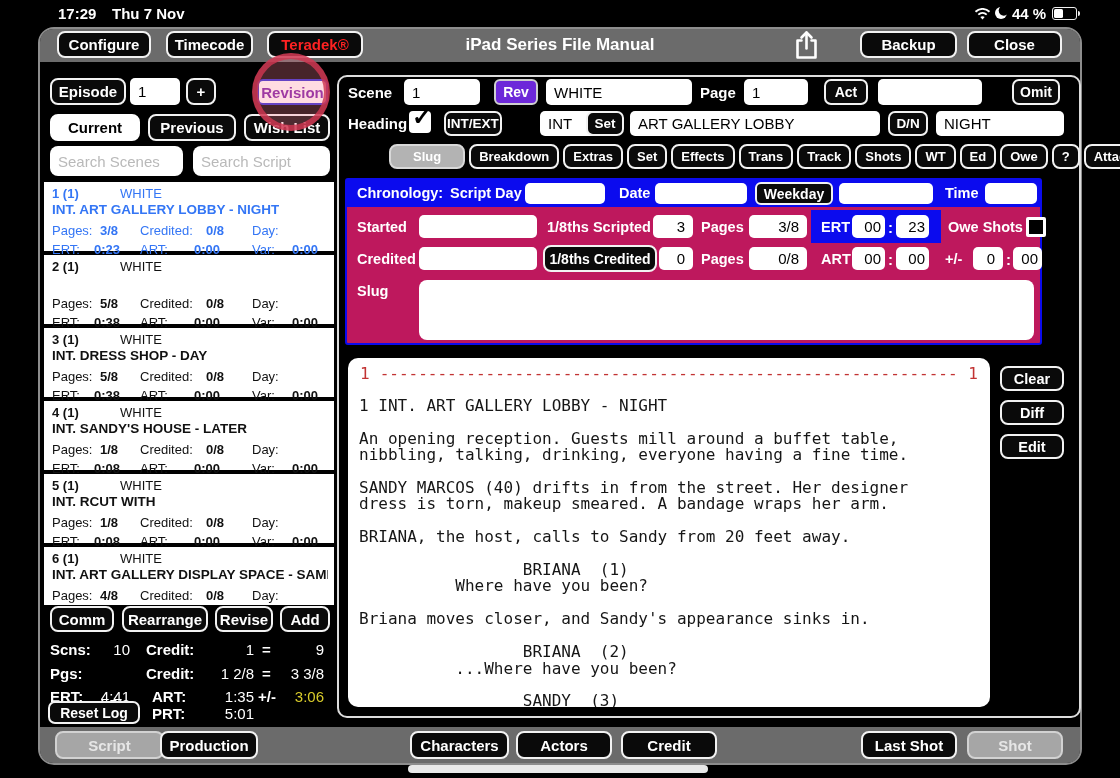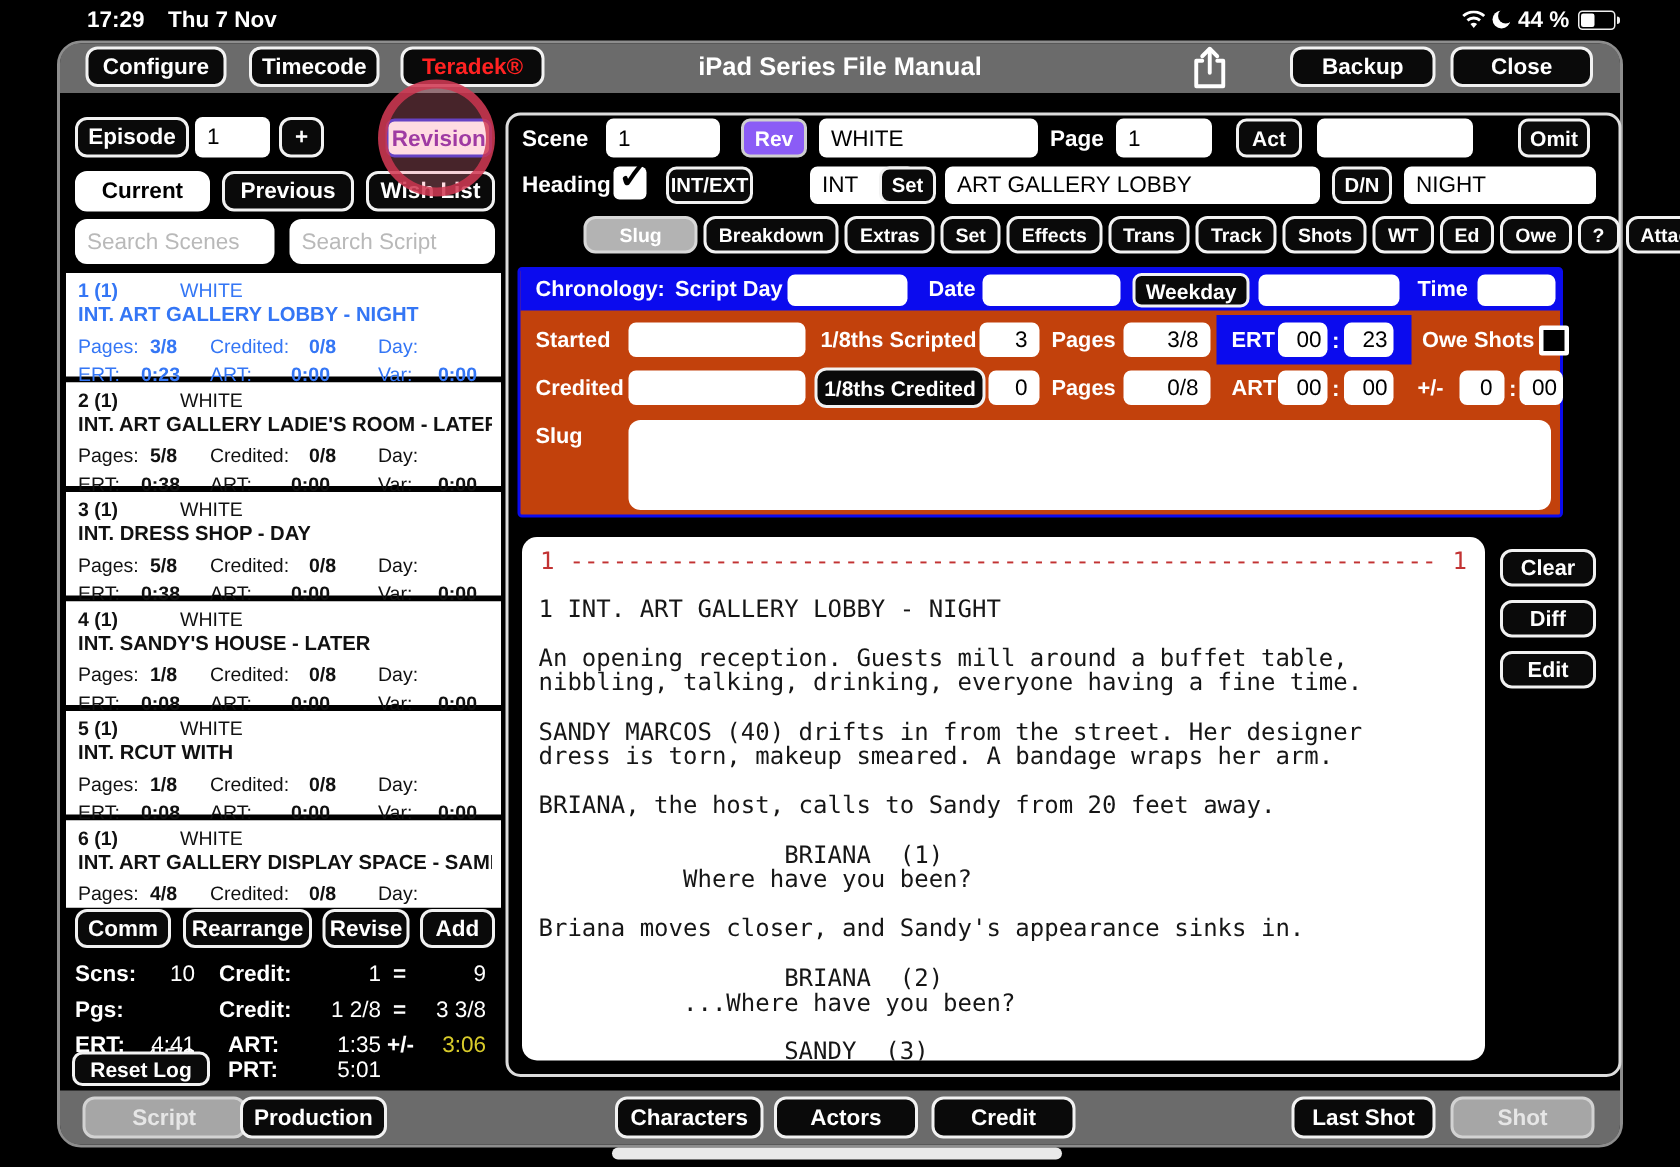--- a/index.html
+++ b/index.html
@@ -104,21 +104,20 @@
     <span class="r4 e1">ERT:</span>
       <span class="r4 ev1">0:23</span>
       <span class="r4 e2">ART:</span>
       <span class="r4 ev2">0:00</span>
       <span class="r4 e3">Var:</span>
       <span class="r4 ev3">0:00</span>
   </div>
   <div class="sitem">
     <span class="num">2 (1)</span>
       <span class="rcol">WHITE</span>
-    <span class="slug">INT. ART GALLERY LADIE'S ROOM - LATER</span>
     <span class="r3 c1">Pages:</span>
       <span class="r3 v1">5/8</span>
       <span class="r3 c2">Credited:</span>
       <span class="r3 v2">0/8</span>
       <span class="r3 c3">Day:</span>
       <span class="r3 v3"></span>
     <span class="r4 e1">ERT:</span>
       <span class="r4 ev1">0:38</span>
       <span class="r4 e2">ART:</span>
       <span class="r4 ev2">0:00</span>
@@ -216,21 +215,21 @@
 <span class="tval" style="left:278px;top:688px;width:46px;color:#d8cb2a">3:06</span>
 
 <div class="btn" style="left:48px;top:701px;width:92px;height:23px;border-radius:7px;font-size:14px">Reset Log</div>
 <span class="tlbl" style="left:152px;top:705px">PRT:</span>
 <span class="tval" style="left:196px;top:705px;width:58px">5:01</span>
 
 <div class="frame" style="left:337px;top:75px;width:744px;height:643px;border:2px solid #dcdcdc;border-radius:10px"></div>
 
 <span class="lbl" style="left:348px;top:84px">Scene</span>
 <input class="inp" style="left: 404px; top: 79px; width: 76px;" readonly="" value="1">
-<div class="btn" style="left:494px;top:79px;width:44px;height:26px;background:#8b5cf6;border-color:#cfcfcf;border-radius:6px;font-size:14px">Rev</div>
+<div class="btn" style="left:494px;top:79px;width:44px;height:26px;background:#6d28d9;border-color:#cfcfcf;border-radius:6px;font-size:14px">Rev</div>
 <input class="inp" style="left: 546px; top: 79px; width: 146px;" readonly="" value="WHITE">
 <span class="lbl" style="left:700px;top:84px">Page</span>
 <input class="inp" style="left: 744px; top: 79px; width: 64px;" readonly="" value="1">
 <div class="btn" style="left:824px;top:79px;width:44px;height:26px;border-radius:7px;font-size:14px">Act</div>
 <input class="inp" style="left: 878px; top: 79px; width: 104px;" readonly="" value="">
 <div class="btn" style="left:1012px;top:79px;width:48px;height:26px;border-radius:7px;font-size:14px">Omit</div>
 
 <span class="lbl" style="left:348px;top:115px">Heading</span>
 <div class="abs" style="left:409px;top:111px;width:22px;height:22px;background:#fff;border-radius:4px">
   <span class="abs" style="left:3px;top:-8px;color:#000;font-size:24px;font-weight:700">✓</span>
@@ -251,21 +250,21 @@
   <div class="stab">Trans</div>
   <div class="stab">Track</div>
   <div class="stab">Shots</div>
   <div class="stab">WT</div>
   <div class="stab">Ed</div>
   <div class="stab">Owe</div>
   <div class="stab">?</div>
   <div class="stab">Attachments</div>
 </div>
 
-<div class="abs" style="left:345px;top:178px;width:697px;height:167px;border:2px solid #0b0bee;border-radius:3px;box-sizing:border-box;background:#c2410c">
+<div class="abs" style="left:345px;top:178px;width:697px;height:167px;border:2px solid #0b0bee;border-radius:3px;box-sizing:border-box;background:#be185d">
   <div class="abs" style="left:0;top:0;right:0;height:27px;background:#0b0bee"></div>
   <span class="lbl" style="left:10px;top:5px;font-size:14.5px">Chronology:</span>
   <span class="lbl" style="left:103px;top:5px;font-size:14.5px">Script Day</span>
   <input class="inp" style="left: 178px; top: 3px; width: 80px; height: 21px;" readonly="" value="">
   <span class="lbl" style="left:272px;top:5px;font-size:14.5px">Date</span>
   <input class="inp" style="left: 308px; top: 3px; width: 92px; height: 21px;" readonly="" value="">
   <div class="btn" style="left:408px;top:2px;width:78px;height:23px;border-radius:6px;font-size:14px">Weekday</div>
   <input class="inp" style="left: 492px; top: 3px; width: 94px; height: 21px;" readonly="" value="">
   <span class="lbl" style="left:598px;top:5px;font-size:14.5px">Time</span>
   <input class="inp" style="left: 638px; top: 3px; width: 52px; height: 21px;" readonly="" value="">

